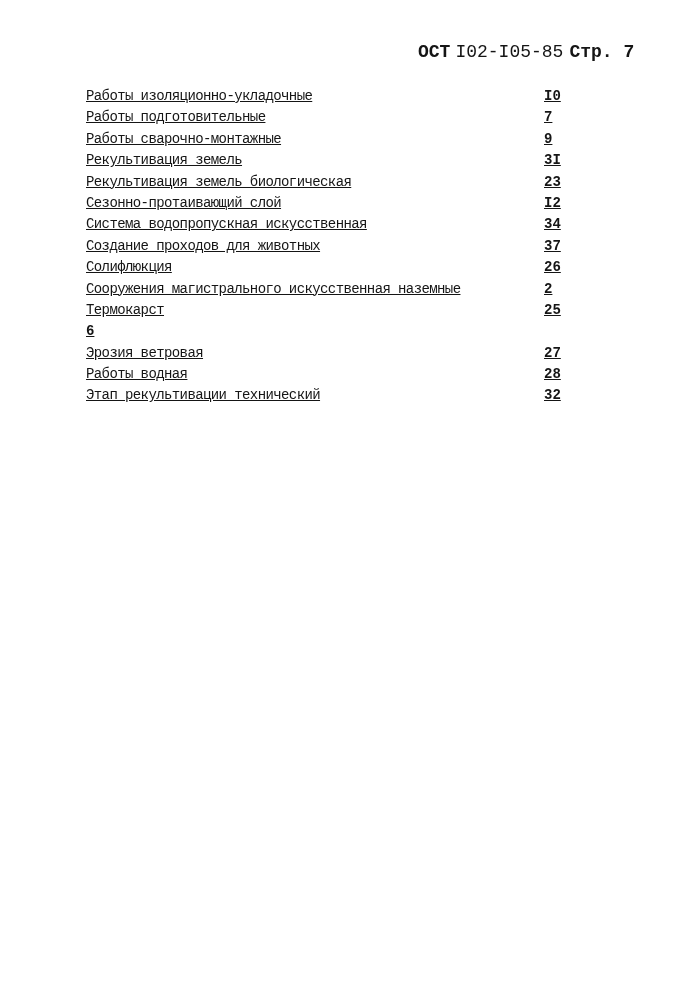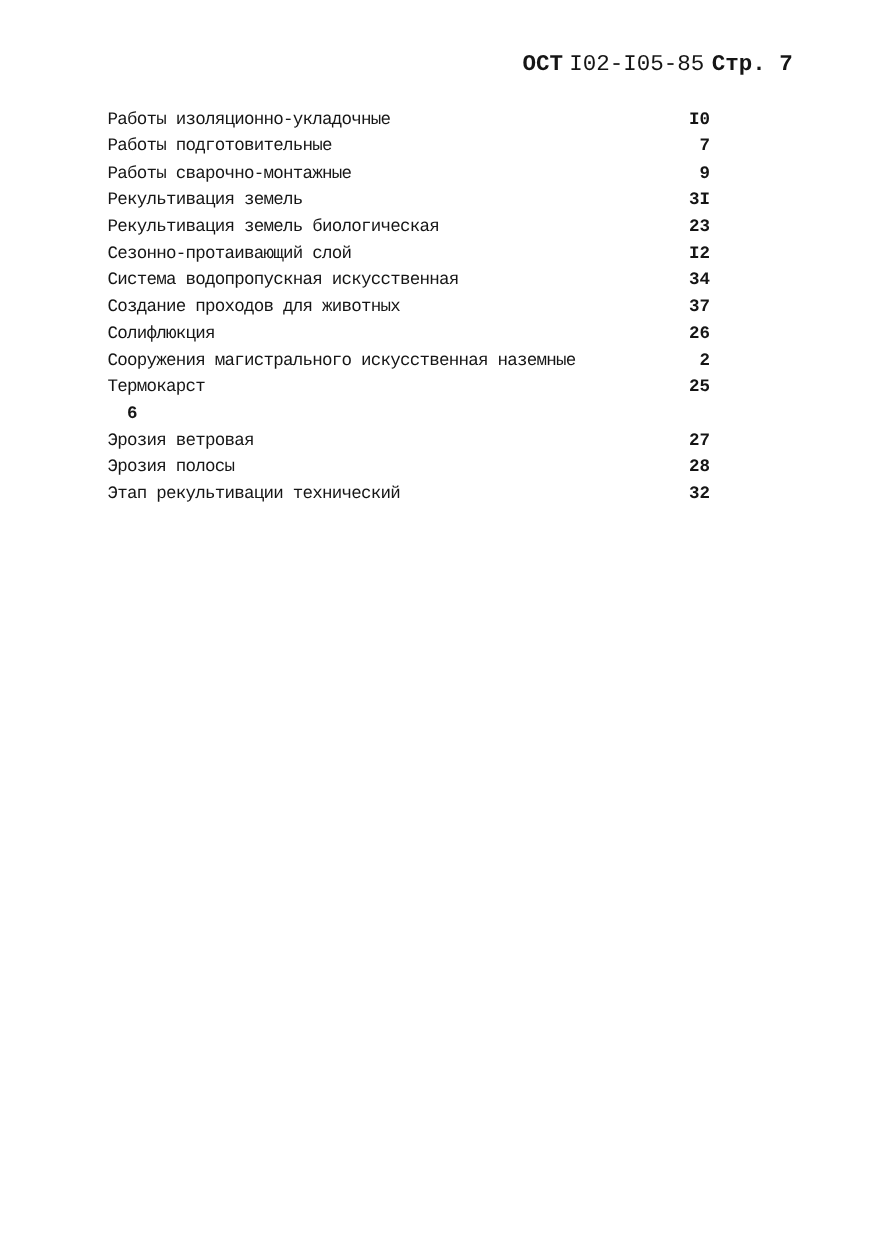--- a/index.html
+++ b/index.html
@@ -44,28 +44,29 @@
       list-style: none;
     }
     .index-row {
       display: flex;
       justify-content: space-between;
       align-items: baseline;
       height: 21.4px;
       font-size: 14px;
       line-height: 21.4px;
       white-space: nowrap;
+      text-decoration: underline;
     }
     .index-term {
       font-weight: normal;
       letter-spacing: -0.6px;
     }
     .index-page {
       font-weight: bold;
-      text-align: right;
+      text-align: left;
       min-width: 24px;
     }
   </style>
 </head>
 <body>
 
 <div class="header">
   <span class="std">ОСТ</span><span class="num">I02-I05-85</span><span class="page"><span>Стр.</span> <span>7</span></span>
 </div>
 
@@ -115,20 +116,20 @@
     <span class="index-page">25</span>
   </li>
   <li class="index-row">
     <span class="index-page">6</span>
   </li>
   <li class="index-row">
     <span class="index-term">Эрозия ветровая</span>
     <span class="index-page">27</span>
   </li>
   <li class="index-row">
-    <span class="index-term">Эрозия полосы</span>
+    <span class="index-term">Работы водная</span>
     <span class="index-page">28</span>
   </li>
   <li class="index-row">
     <span class="index-term">Этап рекультивации технический</span>
     <span class="index-page">32</span>
   </li>
 </ul>
 
 </body></html>

